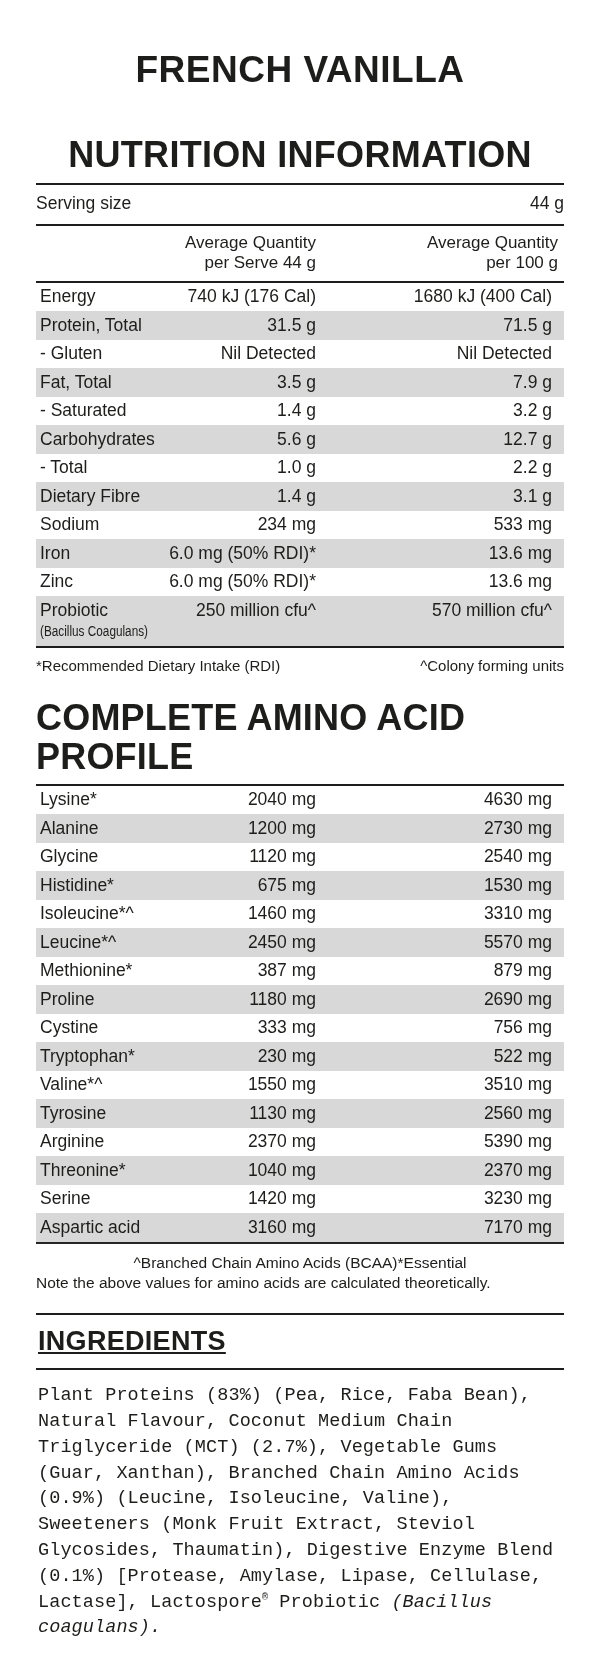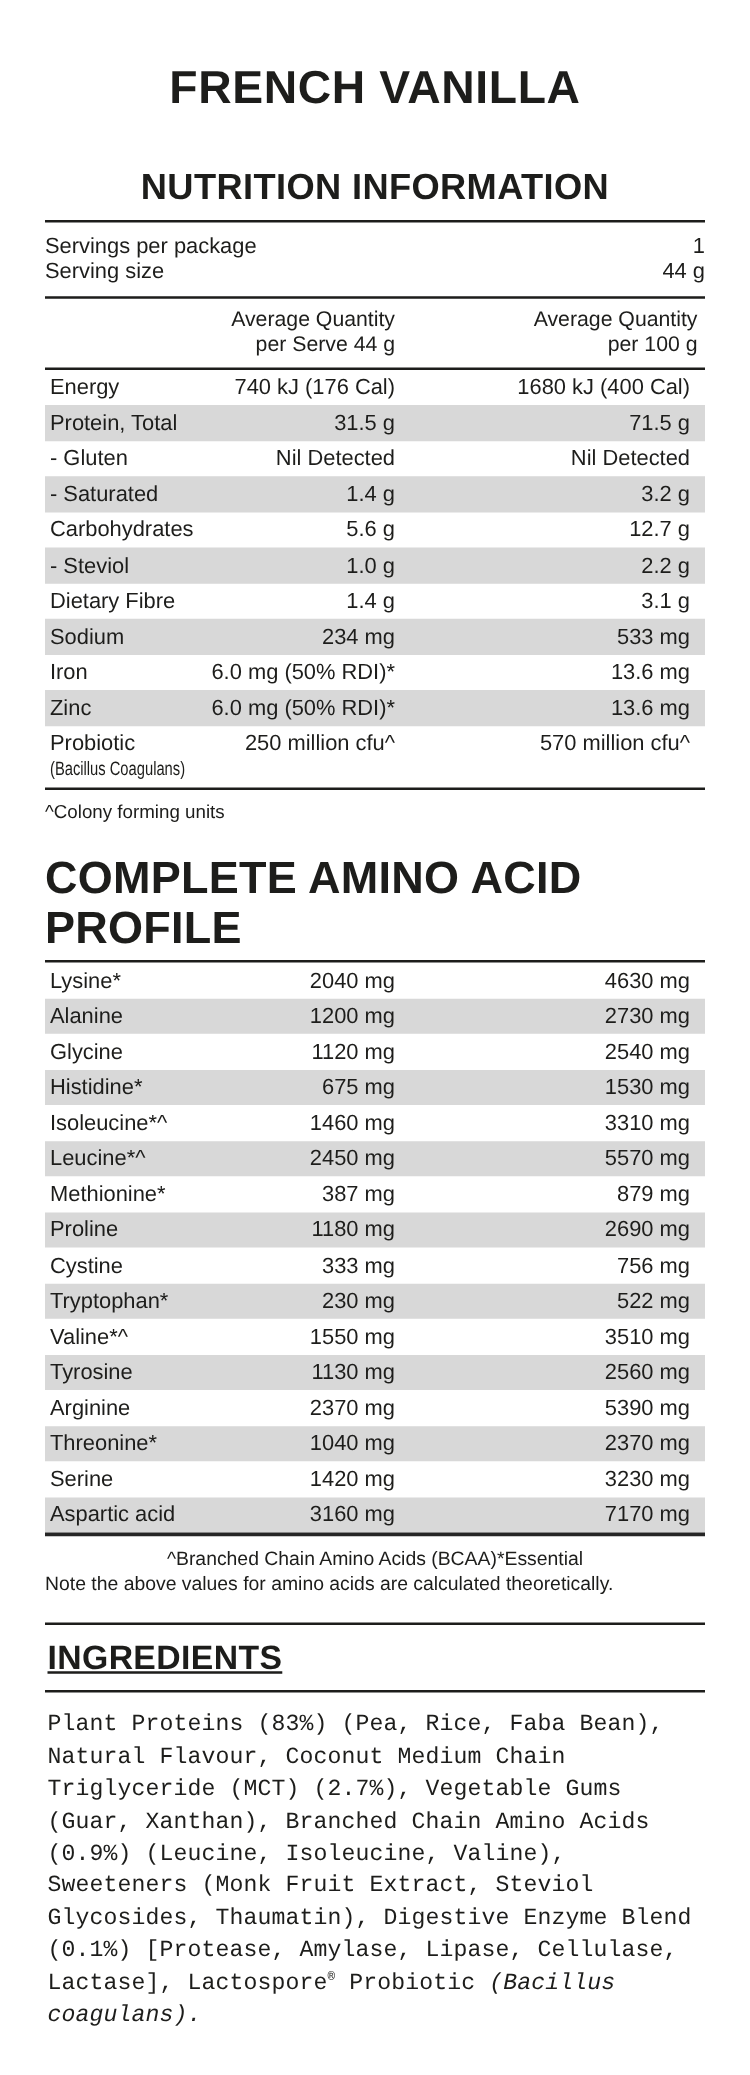--- a/index.html
+++ b/index.html
@@ -28,21 +28,21 @@
   }
   .section-heading {
     margin: 0;
     font-weight: 800;
     letter-spacing: 0.3px;
     line-height: 1.1;
   }
   .nutrition-heading {
     margin-top: 44px;
     text-align: center;
-    font-size: 29px;
+    font-size: 36px;
   }
   .rule { height: 2px; background: #1d1d1b; }
   .rule-thick { height: 2.5px; background: #262626; }
 
   .serving-block { margin-top: 8px; }
   .serving-row {
     display: flex;
     justify-content: space-between;
     font-size: 17.5px;
     line-height: 20.5px;
@@ -129,24 +129,20 @@
 
 <div class="label">
 
   <h1 class="product-title">FRENCH VANILLA</h1>
 
   <h2 class="section-heading nutrition-heading">NUTRITION INFORMATION</h2>
   <div class="rule mt9"></div>
 
   <div class="serving-block">
     <div class="serving-row">
-      <span>Servings per package</span>
-      <span>1</span>
-    </div>
-    <div class="serving-row">
       <span>Serving size</span>
       <span>44 g</span>
     </div>
   </div>
   <div class="rule mt10"></div>
 
   <div class="col-headers">
     <div class="col2">
       <div>Average Quantity</div>
       <div>per Serve 44 g</div>
@@ -180,20 +176,28 @@
 
       <div class="row">
         <div class="cell-name">
           <span>- Gluten</span>
           
         </div>
         <div class="cell-serve">Nil Detected</div>
         <div class="cell-100g">Nil Detected</div>
       </div>
 
+      <div class="row">
+        <div class="cell-name">
+          <span>Fat, Total</span>
+          
+        </div>
+        <div class="cell-serve">3.5 g</div>
+        <div class="cell-100g">7.9 g</div>
+      </div>
 
       <div class="row">
         <div class="cell-name">
           <span>- Saturated</span>
           
         </div>
         <div class="cell-serve">1.4 g</div>
         <div class="cell-100g">3.2 g</div>
       </div>
 
@@ -201,21 +205,21 @@
         <div class="cell-name">
           <span>Carbohydrates</span>
           
         </div>
         <div class="cell-serve">5.6 g</div>
         <div class="cell-100g">12.7 g</div>
       </div>
 
       <div class="row">
         <div class="cell-name">
-          <span>- Steviol</span>
+          <span>- Total</span>
           
         </div>
         <div class="cell-serve">1.0 g</div>
         <div class="cell-100g">2.2 g</div>
       </div>
 
       <div class="row">
         <div class="cell-name">
           <span>Dietary Fibre</span>
           
@@ -256,20 +260,21 @@
           <span>Probiotic</span>
           <span class="cell-sub">(Bacillus Coagulans)</span>
         </div>
         <div class="cell-serve">250 million cfu^</div>
         <div class="cell-100g">570 million cfu^</div>
       </div>
     </div>
   <div class="rule"></div>
 
   <div class="table-footnotes">
+    <span>*Recommended Dietary Intake (RDI)</span>
     <span>^Colony forming units</span>
   </div>
 
   <h2 class="section-heading amino-heading">COMPLETE AMINO ACID PROFILE</h2>
   <div class="rule rule-under-heading"></div>
 
   <div class="data-table">
 
       <div class="row">
         <div class="cell-name">

